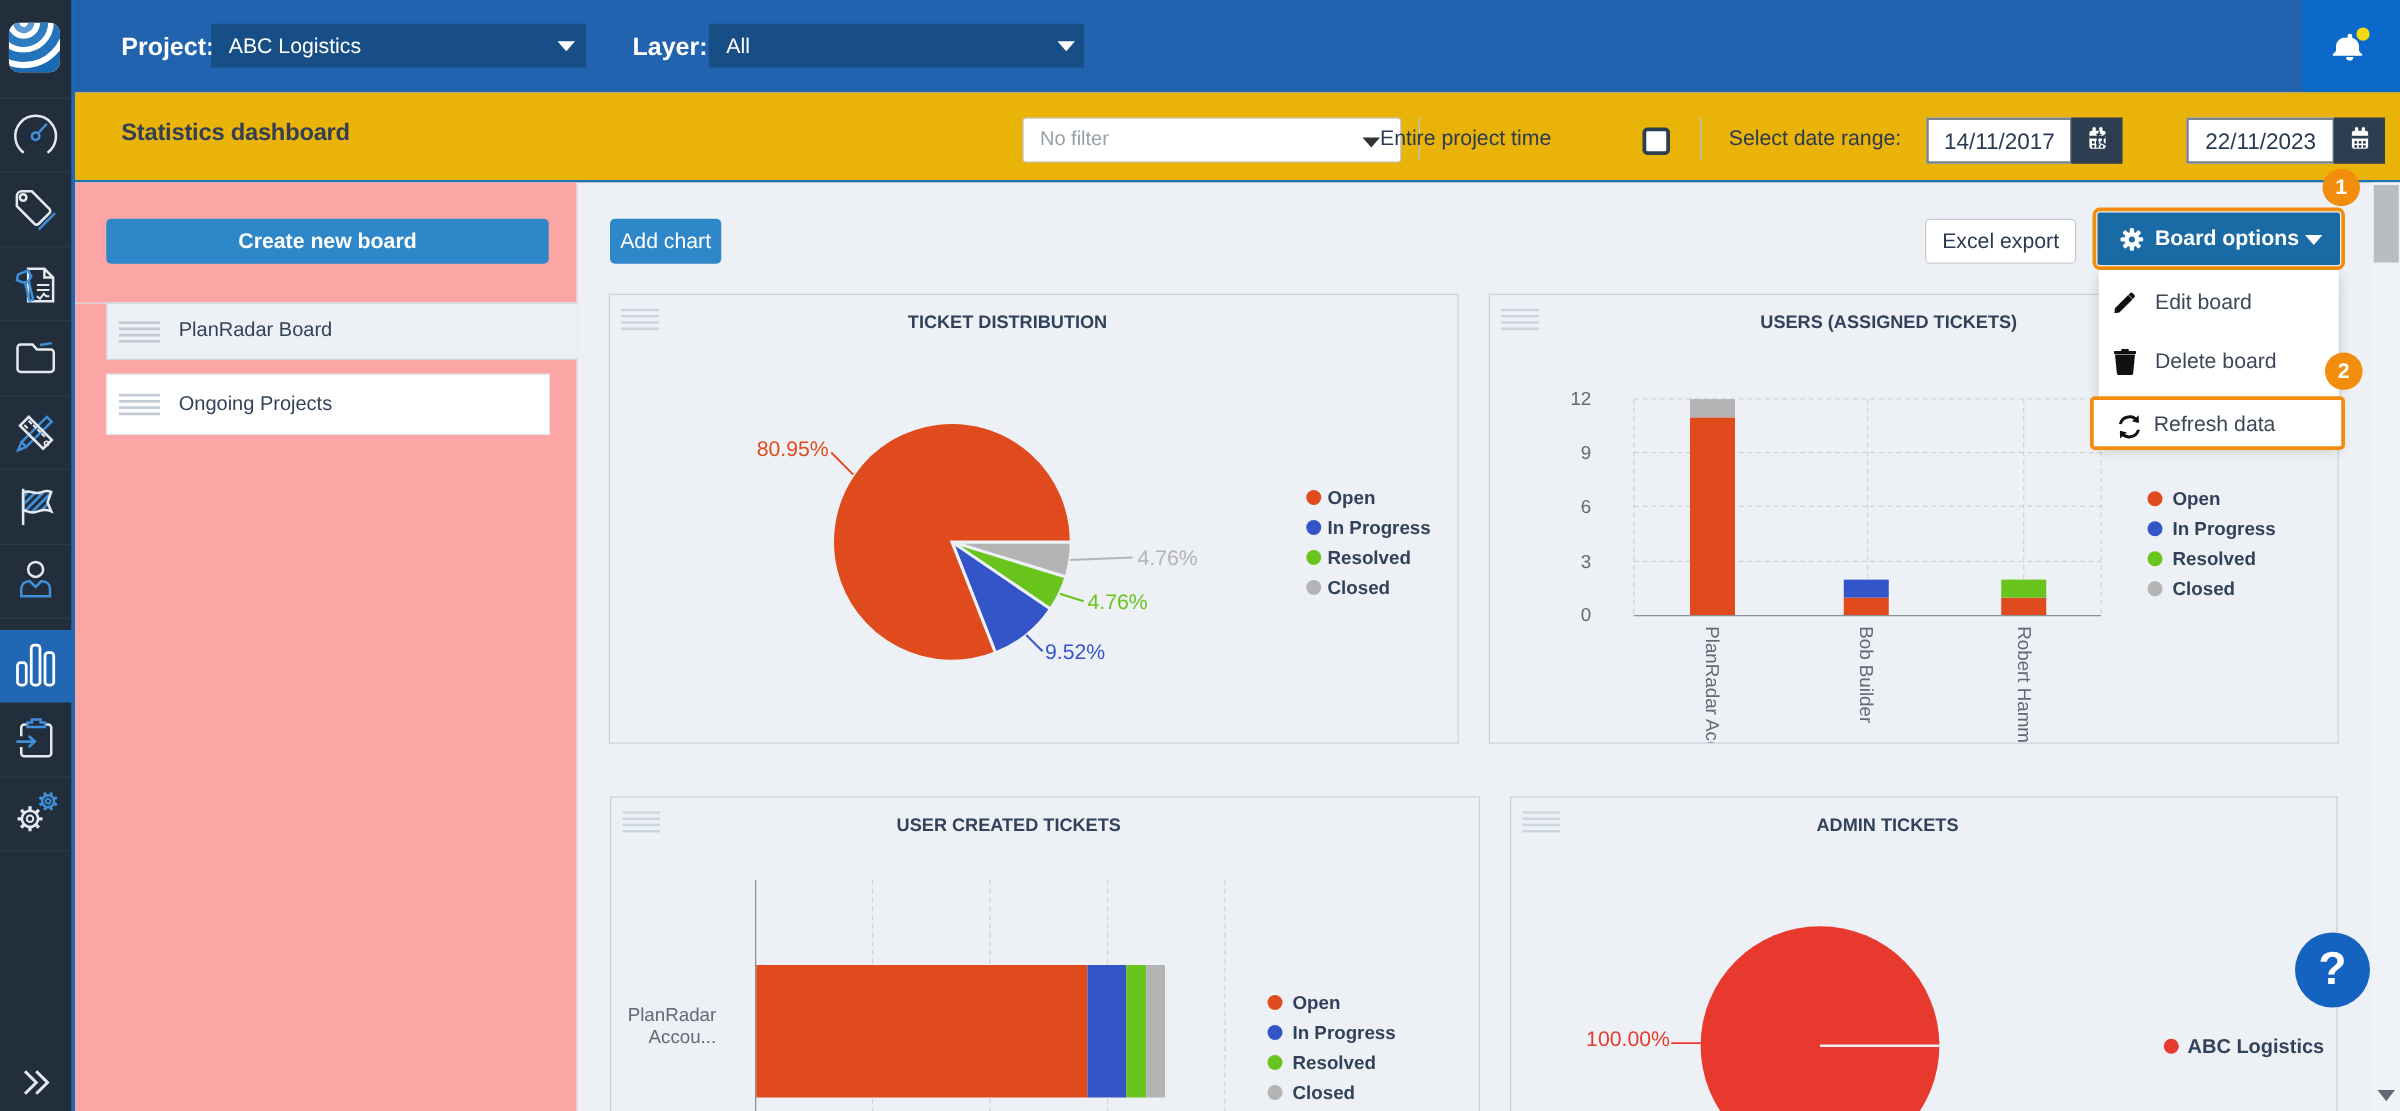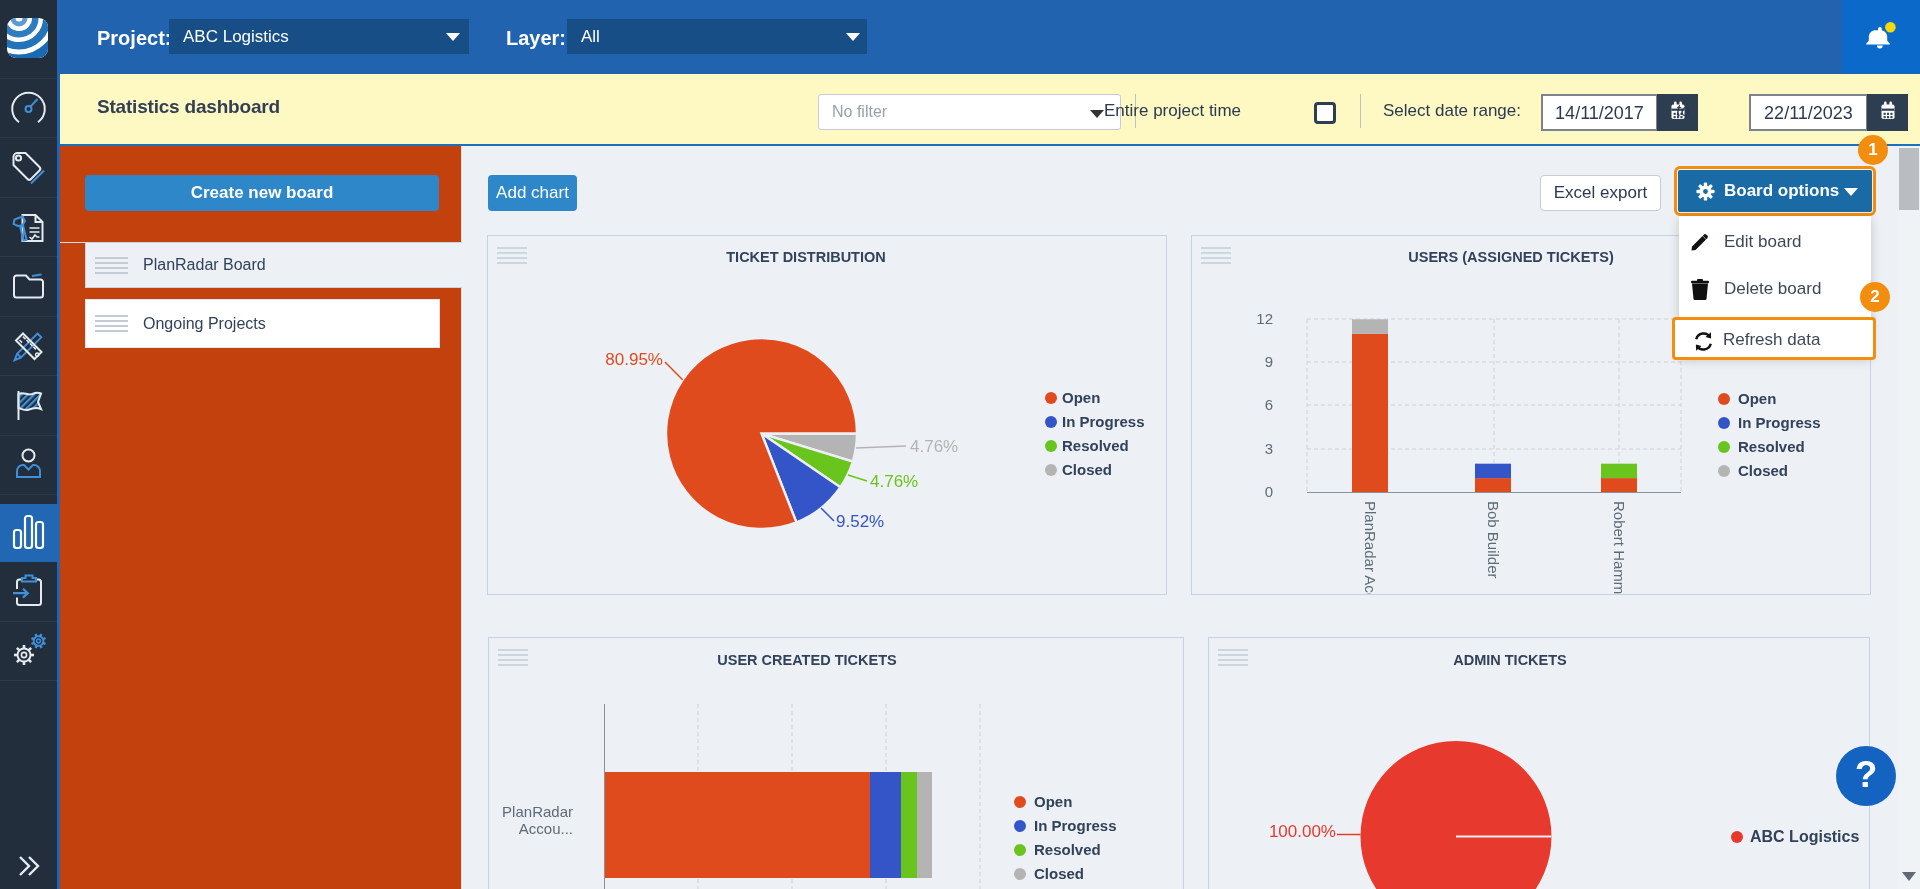--- a/index.html
+++ b/index.html
@@ -14,32 +14,32 @@
 .icon { position:absolute; left:0; width:57px; text-align:center; }
 
 
 #topbar { left:60px; top:0; width:1860px; height:74px; background:#2163af; }
 .tbl { position:absolute; color:#fff; font-weight:bold; font-size:20px; top:27px; }
 .tbsel { position:absolute; top:19px; height:35px; background:#174e86; color:#fff; font-size:17px; line-height:35px; padding-left:14px; }
 .caret-w { position:absolute; width:0; height:0; border-left:7px solid transparent; border-right:7px solid transparent; border-top:8px solid #fff; top:14px; }
 #bellbox { position:absolute; left:1782px; top:0; width:78px; height:73px; background:#0b6ac9; }
 
 
-#headbar { left:60px; top:74px; width:1860px; height:72px; background:#fef9c3; border-bottom:2px solid #1d71ba; }
+#headbar { left:60px; top:74px; width:1860px; height:72px; background:#eab308; border-bottom:2px solid #1d71ba; }
 #headtitle { position:absolute; left:37px; top:22px; font-size:19px; font-weight:bold; color:#323f55; letter-spacing:-0.2px; }
 #nofilter { position:absolute; left:758px; top:20px; width:303px; height:36px; border:1px solid #c6ccd1; border-radius:3px; background:#fff; color:#98a1a8; font-size:16px; line-height:34px; padding-left:13px; }
 .vdiv { position:absolute; top:20px; width:1px; height:34px; background:#b8c4cc; }
 .hlabel { position:absolute; top:19px; font-size:17px; color:#2b3a52; line-height:36px; }
 #cbx { position:absolute; left:1254px; top:28px; width:22px; height:22px; border:3px solid #2c3e50; border-radius:4px; background:#fff; }
 .dfield { position:absolute; top:20px; height:37px; border:2px solid #7b848c; background:#fff; color:#2b3a52; font-size:18px; line-height:35px; text-align:center; }
 .dbtn { position:absolute; top:20px; width:41px; height:37px; background:#2d3e50; }
 
 
 #content { left:60px; top:146px; width:1860px; height:743px; background:#edf0f4; }
-#leftpanel { position:absolute; left:0; top:0; width:402px; height:743px; background:#c2410c; border-right:1px solid #dbe1e7; }
+#leftpanel { position:absolute; left:0; top:0; width:402px; height:743px; background:#fca5a5; border-right:1px solid #dbe1e7; }
 #createbtn { position:absolute; left:25px; top:29px; width:354px; height:36px; background:#2e87c9; border-radius:4px; color:#fff; font-weight:bold; font-size:17px; text-align:center; line-height:36px; }
 #secline { position:absolute; left:0; top:96px; width:402px; height:1px; background:#d7dee5; }
 .bitem { position:absolute; left:25px; font-size:16px; color:#32425a; }
 #item1 { top:96px; width:377px; height:46px; background:#edf1f5; border:1px solid #c9d5df; border-right:none; }
 #item2 { top:153px; width:355px; height:49px; background:#fff; border:1px solid #e0e6ec; }
 
 .panel { position:absolute; background:#edf0f4; border:1px solid #c7d3dd; }
 .btn-blue { position:absolute; background:#2e87c9; border-radius:4px; color:#fff; font-weight:bold; font-size:17px; text-align:center; }
 #excel { position:absolute; left:1480px; top:29px; width:121px; height:36px; background:#fff; border:1px solid #c6ccd2; border-radius:4px; color:#2b3a52; font-size:17px; text-align:center; line-height:34px; }
 #boardopt { position:absolute; left:1614px; top:20px; width:202px; height:50px; border:3px solid #f28d0e; border-radius:6px; background:#edf0f4; }

